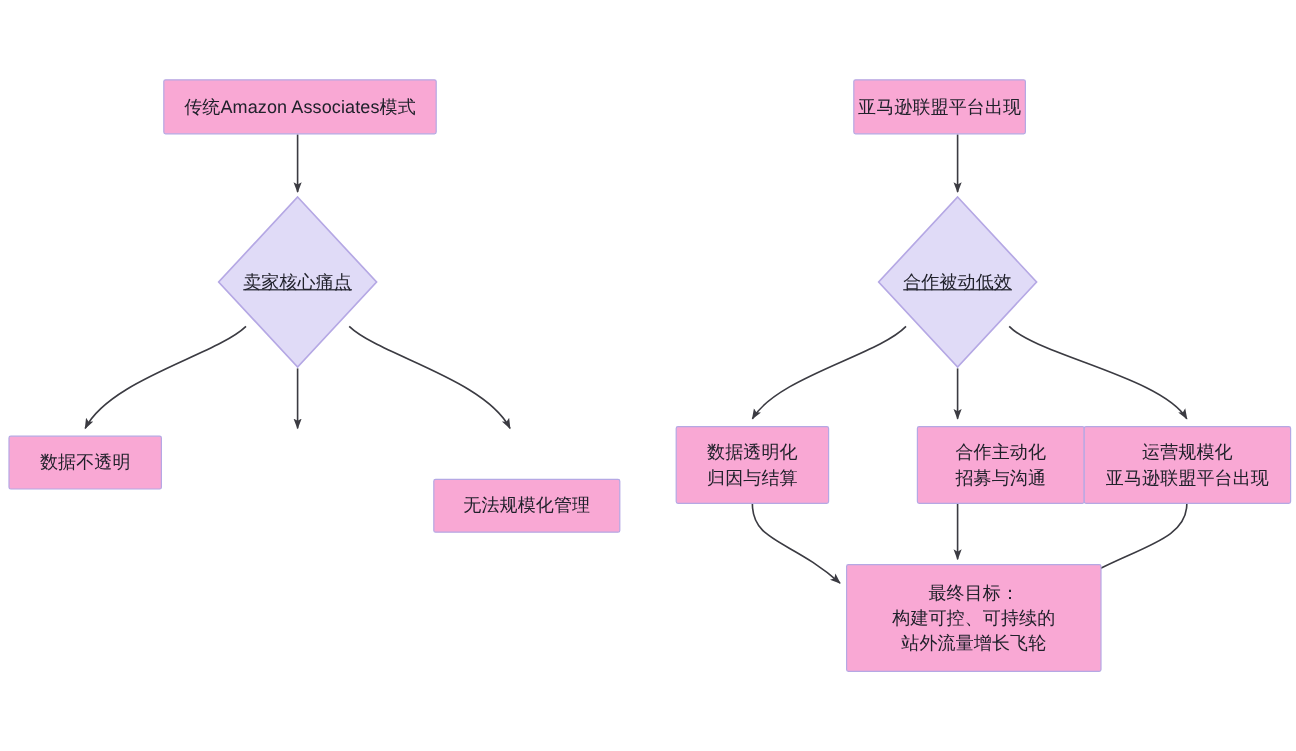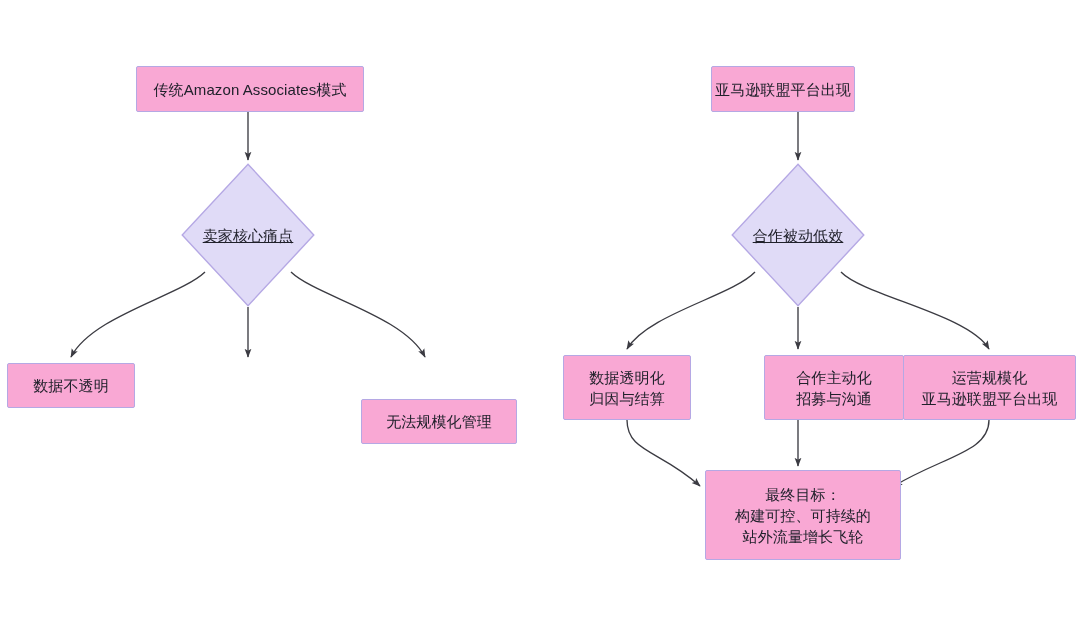--- a/index.html
+++ b/index.html
@@ -129,17 +129,17 @@
 
   <div class="node box" style="left:563px; top:355px; width:128px; height:65px;">数据透明化
 归因与结算</div>
 
   <div class="node box" style="left:728px; top:355px; width:140px; height:65px;margin-left:36px;">合作主动化
 招募与沟通</div>
 
   <div class="node box" style="left:903px; top:355px; width:173px; height:65px;">运营规模化
 亚马逊联盟平台出现</div>
 
-  <div class="node box" style="left:705px; top:470px; width:196px; height:90px;">最终目标：
+  <div class="node box" style="left:705px; top:470px; width:213px; height:90px;">最终目标：
 构建可控、可持续的
 站外流量增长飞轮</div>
 
 </div>
 
 </body></html>

